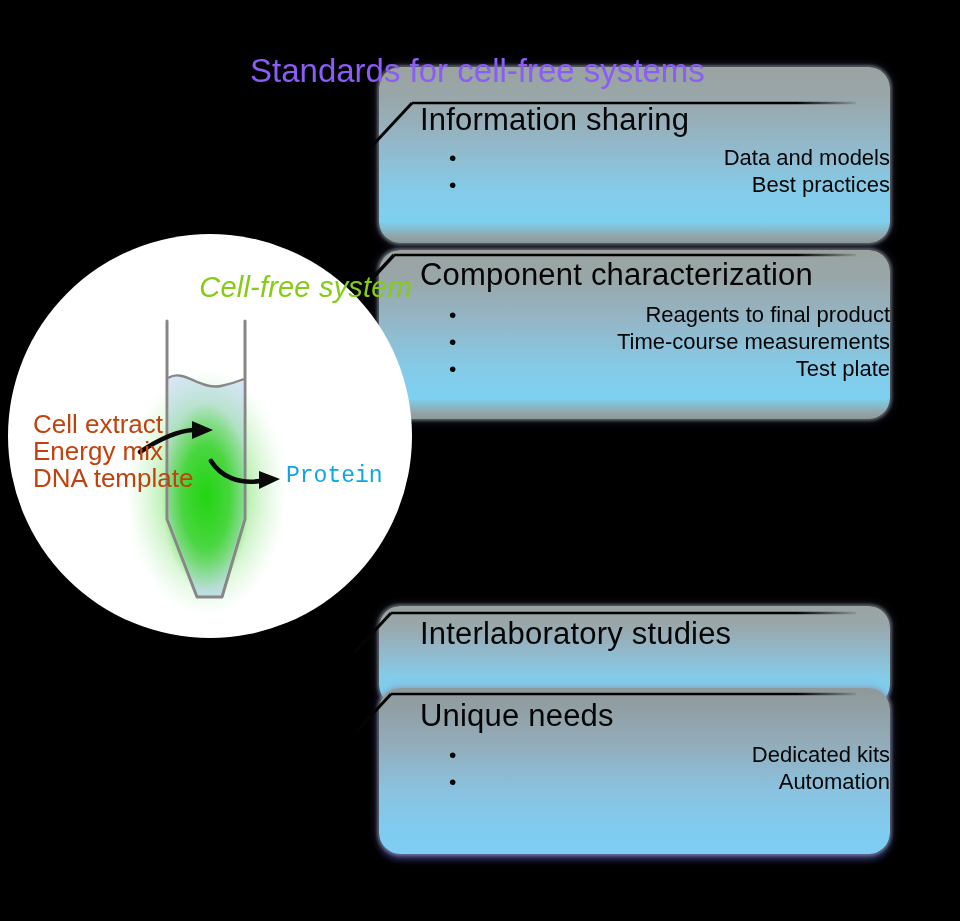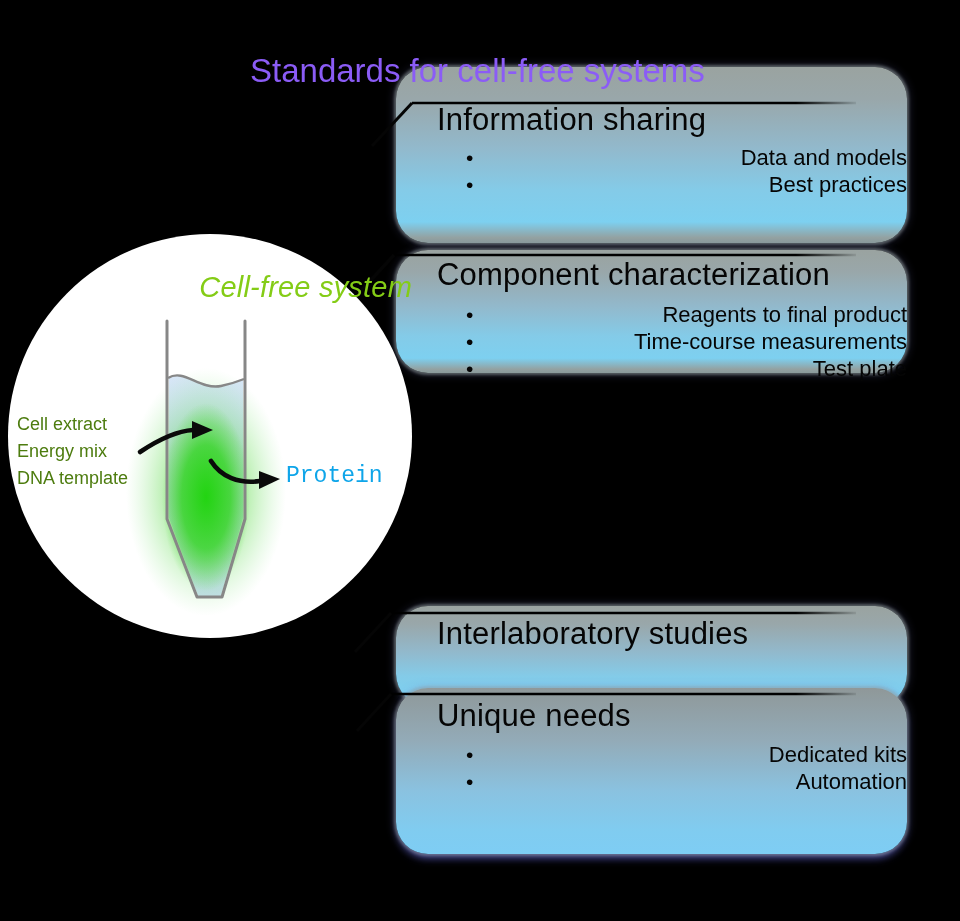--- a/index.html
+++ b/index.html
@@ -2,21 +2,21 @@
 <html><head>
 <meta charset="utf-8">
 <style>
   html,body{margin:0;padding:0;background:#000;}
   .canvas{
     position:relative;width:960px;height:921px;overflow:hidden;background:#000;
     font-family:"Liberation Sans",sans-serif;
   }
   
   .panel{
-    position:absolute;left:396px;width:511px;border-radius:32px;z-index:1;
+    position:absolute;left:379px;width:511px;border-radius:21px;z-index:1;
     background:linear-gradient(180deg,#9aa3a0 0%,#99a7aa 18%,#92b9cc 46%,#84cbe8 70%,#7dd0f0 88%,#93a1a1 97%,#8a9a9b 100%);
     box-shadow:0 0 3px 2px rgba(148,158,160,.55),0 0 8px 3px rgba(125,135,215,.18);
   }
   .panel.last{
     background:linear-gradient(180deg,#8f9899 0%,#93abb8 32%,#8ac2e0 62%,#80ccf0 86%,#7ecdf4 100%);
     box-shadow:0 0 3px 2px rgba(148,158,160,.5),0 0 8px 3px rgba(125,135,215,.2),0 6px 9px -2px rgba(112,112,248,.55);
   }
   .panel-title{
     position:absolute;left:41px;font-size:31px;line-height:36px;color:#050505;
     white-space:nowrap;letter-spacing:.2px;
@@ -37,40 +37,40 @@
   
   .bubble{
     position:absolute;left:8px;top:234px;width:404px;height:404px;border-radius:50%;
     background:#fff;z-index:3;
   }
   .bubble-title{
     position:absolute;left:8px;top:271px;width:404px;text-align:right;z-index:5;
     font-size:29px;color:#84cc16;letter-spacing:.2px;font-style:italic;
   }
   .input-labels{
-    position:absolute;left:17px;top:411px;z-index:5;font-size:18px;line-height:27px;color:#4d7c0f;
+    position:absolute;left:33px;top:411px;z-index:5;font-size:26px;line-height:27px;color:#c2410c;
   }
   .protein-label{position:absolute;left:286px;top:463px;z-index:5;font-size:23px;color:#0ea5e9;font-family:Liberation Mono, monospace;}
 </style>
 </head>
 <body>
 
 <div class="canvas">
 
   <div class="clipped-title">Standards for cell-free systems</div>
 
   <div class="panel" style="top:67px;height:176px">
     <div class="panel-title" style="top:35px">Information sharing</div>
     <ul class="bullets" style="top:77px">
         <li>Data and models</li>
         <li>Best practices</li>
       </ul>
   </div>
 
-  <div class="panel" style="top:250px;height:123px">
+  <div class="panel" style="top:250px;height:169px">
     <div class="panel-title" style="top:7px">Component characterization</div>
     <ul class="bullets" style="top:51px">
         <li>Reagents to final product</li>
         <li>Time-course measurements</li>
         <li>Test plate</li>
       </ul>
   </div>
 
 
   <div class="panel" style="top:606px;height:100px">

